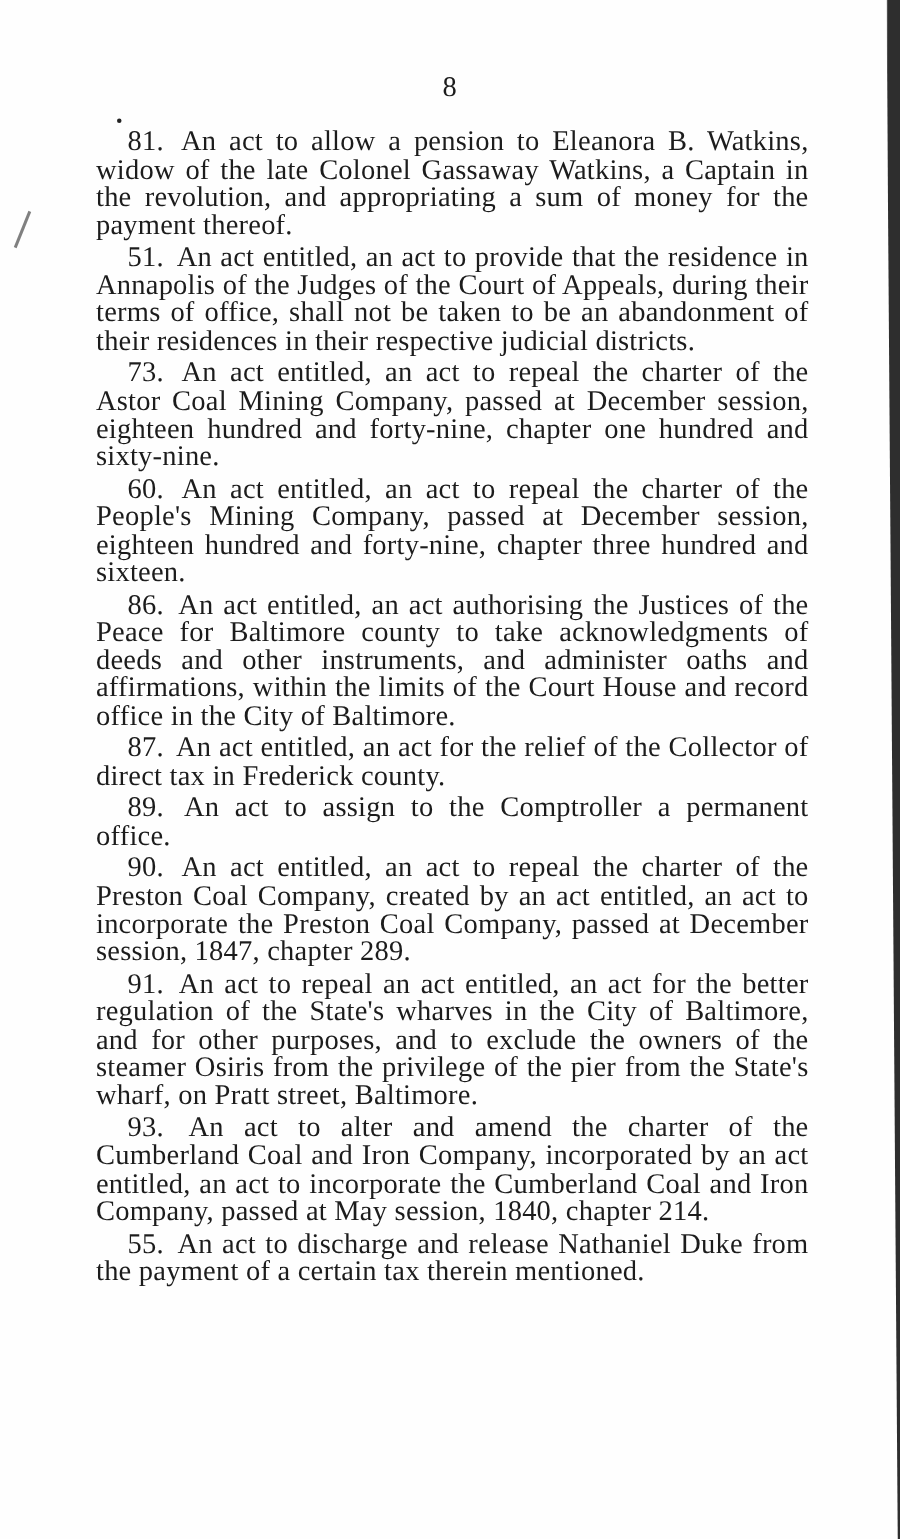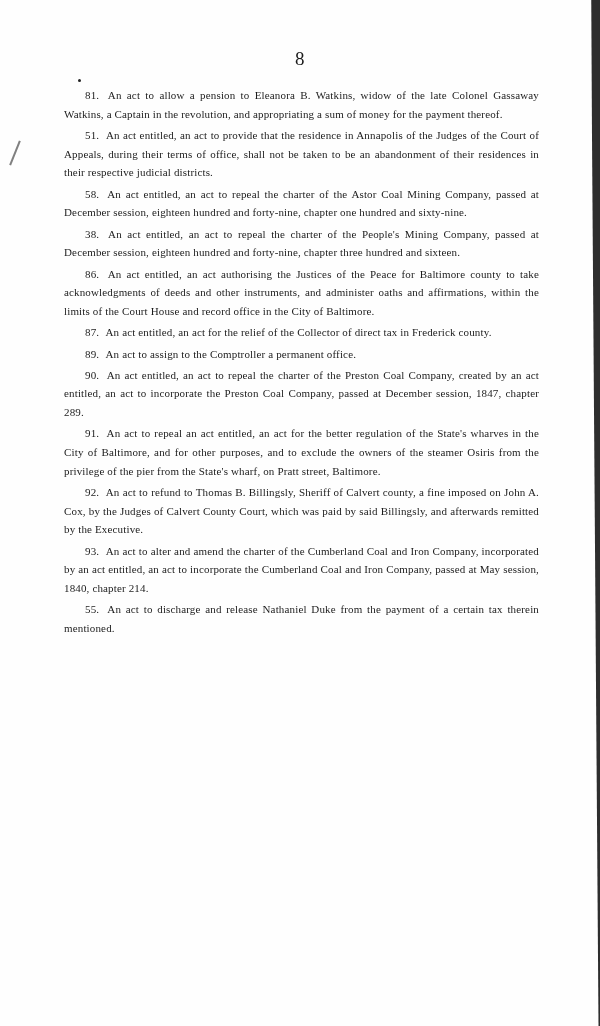--- a/index.html
+++ b/index.html
@@ -52,21 +52,21 @@
       height: 3px;
       background: #222;
       border-radius: 50%;
     }
     .content {
       position: absolute;
       top: 86px;
       left: 64px;
       width: 475px;
       font-family: "Liberation Serif", serif;
-      font-size: 11px;
+      font-size: 19px;
       line-height: 18.6px;
       text-align: justify;
       letter-spacing: 0.15px;
     }
     .act {
       margin: 0 0 2.8px 0;
       text-indent: 21px;
     }
     .act .num {
       margin-right: 4px;
@@ -77,23 +77,22 @@
 
 <div class="scan-edge"></div>
 <div class="margin-mark"></div>
 <div class="dot-mark"></div>
 
 <div class="page-number">8</div>
 
 <div class="content">
   <p class="act"><span class="num">81.</span> <span>An act to allow a pension to Eleanora B. Watkins, widow of the late Colonel Gassaway Watkins, a Captain in the revolution, and appropriating a sum of money for the payment thereof.</span></p>
   <p class="act"><span class="num">51.</span> <span>An act entitled, an act to provide that the residence in Annapolis of the Judges of the Court of Appeals, during their terms of office, shall not be taken to be an abandonment of their residences in their respective judicial districts.</span></p>
-  <p class="act"><span class="num">58.</span> <span>An act entitled, an act to repeal the charter of the Astor Coal Mining Company, passed at December session, eighteen hundred and forty-nine, chapter one hundred and sixty-nine.</span></p>
-  <p class="act"><span class="num">38.</span> <span>An act entitled, an act to repeal the charter of the People's Mining Company, passed at December session, eighteen hundred and forty-nine, chapter three hundred and sixteen.</span></p>
+  <p class="act"><span class="num">73.</span> <span>An act entitled, an act to repeal the charter of the Astor Coal Mining Company, passed at December session, eighteen hundred and forty-nine, chapter one hundred and sixty-nine.</span></p>
+  <p class="act"><span class="num">60.</span> <span>An act entitled, an act to repeal the charter of the People's Mining Company, passed at December session, eighteen hundred and forty-nine, chapter three hundred and sixteen.</span></p>
   <p class="act"><span class="num">86.</span> <span>An act entitled, an act authorising the Justices of the Peace for Baltimore county to take acknowledgments of deeds and other instruments, and administer oaths and affirmations, within the limits of the Court House and record office in the City of Baltimore.</span></p>
   <p class="act"><span class="num">87.</span> <span>An act entitled, an act for the relief of the Collector of direct tax in Frederick county.</span></p>
   <p class="act"><span class="num">89.</span> <span>An act to assign to the Comptroller a permanent office.</span></p>
   <p class="act"><span class="num">90.</span> <span>An act entitled, an act to repeal the charter of the Preston Coal Company, created by an act entitled, an act to incorporate the Preston Coal Company, passed at December session, 1847, chapter 289.</span></p>
   <p class="act"><span class="num">91.</span> <span>An act to repeal an act entitled, an act for the better regulation of the State's wharves in the City of Baltimore, and for other purposes, and to exclude the owners of the steamer Osiris from the privilege of the pier from the State's wharf, on Pratt street, Baltimore.</span></p>
-  <p class="act"><span class="num">92.</span> <span>An act to refund to Thomas B. Billingsly, Sheriff of Calvert county, a fine imposed on John A. Cox, by the Judges of Calvert County Court, which was paid by said Billingsly, and afterwards remitted by the Executive.</span></p>
   <p class="act"><span class="num">93.</span> <span>An act to alter and amend the charter of the Cumberland Coal and Iron Company, incorporated by an act entitled, an act to incorporate the Cumberland Coal and Iron Company, passed at May session, 1840, chapter 214.</span></p>
   <p class="act"><span class="num">55.</span> <span>An act to discharge and release Nathaniel Duke from the payment of a certain tax therein mentioned.</span></p>
 </div>
 
 </body></html>

